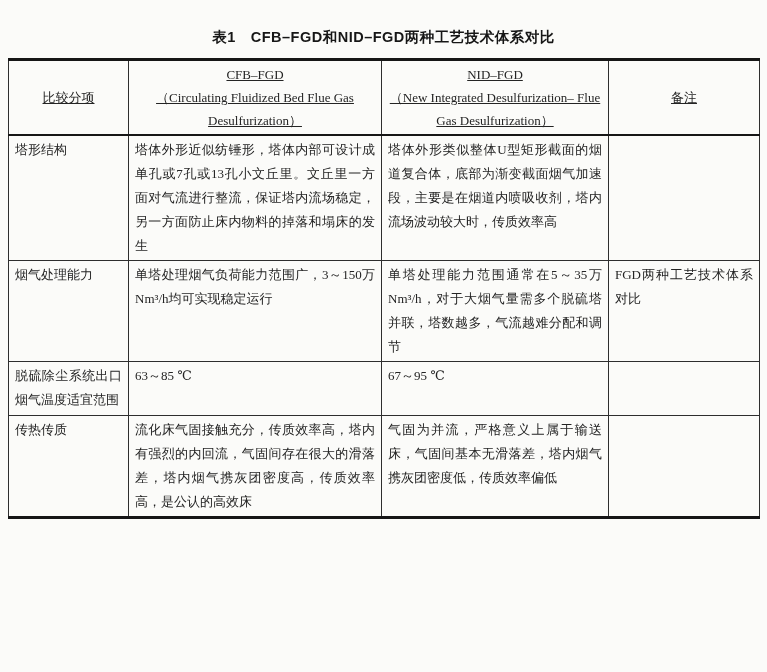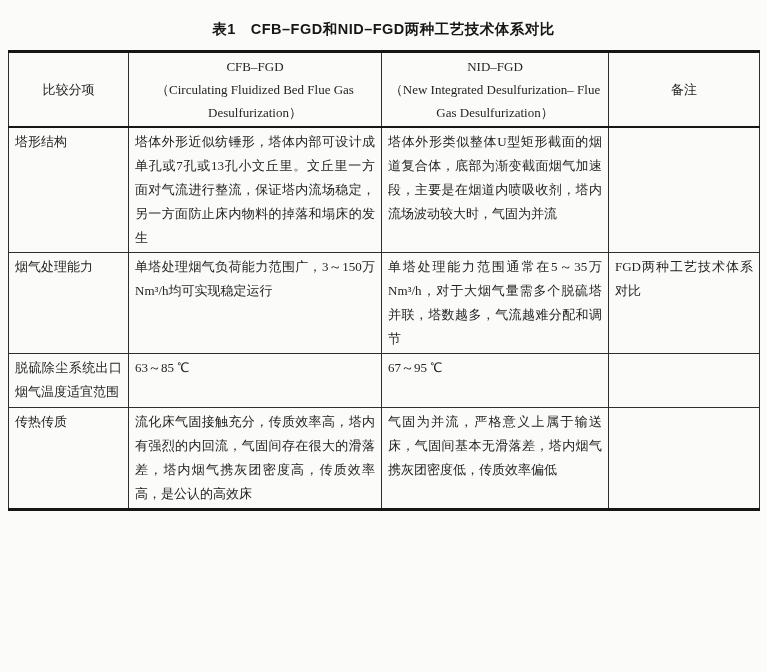--- a/index.html
+++ b/index.html
@@ -7,21 +7,21 @@
     padding: 0;
     width: 767px;
     height: 672px;
     background: #fbfbf9;
     overflow: hidden;
     font-family: "Liberation Serif", "DejaVu Serif", serif;
     color: #242424;
   }
   .title {
     height: 30px;
-    padding-top: 20px;
+    padding-top: 28px;
     text-align: center;
     font-family: "Liberation Sans", "DejaVu Sans", sans-serif;
     font-weight: bold;
     font-size: 14.5px;
     letter-spacing: 0.5px;
     color: #161616;
   }
   table.cmp {
     border-collapse: collapse;
     table-layout: fixed;
@@ -39,34 +39,35 @@
     text-align: justify;
     overflow: hidden;
   }
   tr.hdr td {
     border-bottom: 2px solid #161616;
     vertical-align: middle;
     text-align: center;
     white-space: pre-line;
     line-height: 23px;
     padding: 2px 4px;
+    text-decoration: underline;
   }
   td.label {
     vertical-align: middle;
     text-align: left;
     font-size: 12.5px;
     padding: 2px 2px 2px 6px;
     line-height: 22px;
   }
   td.note { line-height: 22px; }
   tr.r1 { height: 101px; }
   tr.r2 { height: 75px; padding-left: 36px; }
   tr.r3 { height: 122px; }
   tr.r4 { height: 31px; }
-  tr.r5 { height: 54px; font-family: Liberation Serif, serif; }
+  tr.r5 { height: 54px; }
   tr.r6 { height: 100px; }
   tr.hdr { height: 73px; }
 </style>
 </head>
 <body>
 
 <div class="title">表1　CFB–FGD和NID–FGD两种工艺技术体系对比</div>
 
 <table class="cmp">
   <colgroup>
@@ -82,21 +83,21 @@
 （Circulating Fluidized Bed Flue Gas
 Desulfurization）</td>
     <td>NID–FGD
 （New Integrated Desulfurization– Flue
 Gas Desulfurization）</td>
     <td>备注</td>
   </tr>
   <tr class="r1">
     <td class="label">塔形结构</td>
     <td>塔体外形近似纺锤形，塔体内部可设计成单孔或7孔或13孔小文丘里。文丘里一方面对气流进行整流，保证塔内流场稳定，另一方面防止床内物料的掉落和塌床的发生</td>
-    <td>塔体外形类似整体U型矩形截面的烟道复合体，底部为渐变截面烟气加速段，主要是在烟道内喷吸收剂，塔内流场波动较大时，气固为并流</td>
+    <td>塔体外形类似整体U型矩形截面的烟道复合体，底部为渐变截面烟气加速段，主要是在烟道内喷吸收剂，塔内流场波动较大时，传质效率高</td>
     <td class="note"></td>
   </tr>
   <tr class="r2">
     <td class="label">烟气处理能力</td>
     <td>单塔处理烟气负荷能力范围广，3～150万Nm³/h均可实现稳定运行</td>
     <td>单塔处理能力范围通常在5～35万Nm³/h，对于大烟气量需多个脱硫塔并联，塔数越多，气流越难分配和调节</td>
     <td class="note">FGD两种工艺技术体系对比</td>
   </tr>
   <tr class="r5">
     <td class="label">脱硫除尘系统出口烟气温度适宜范围</td>

